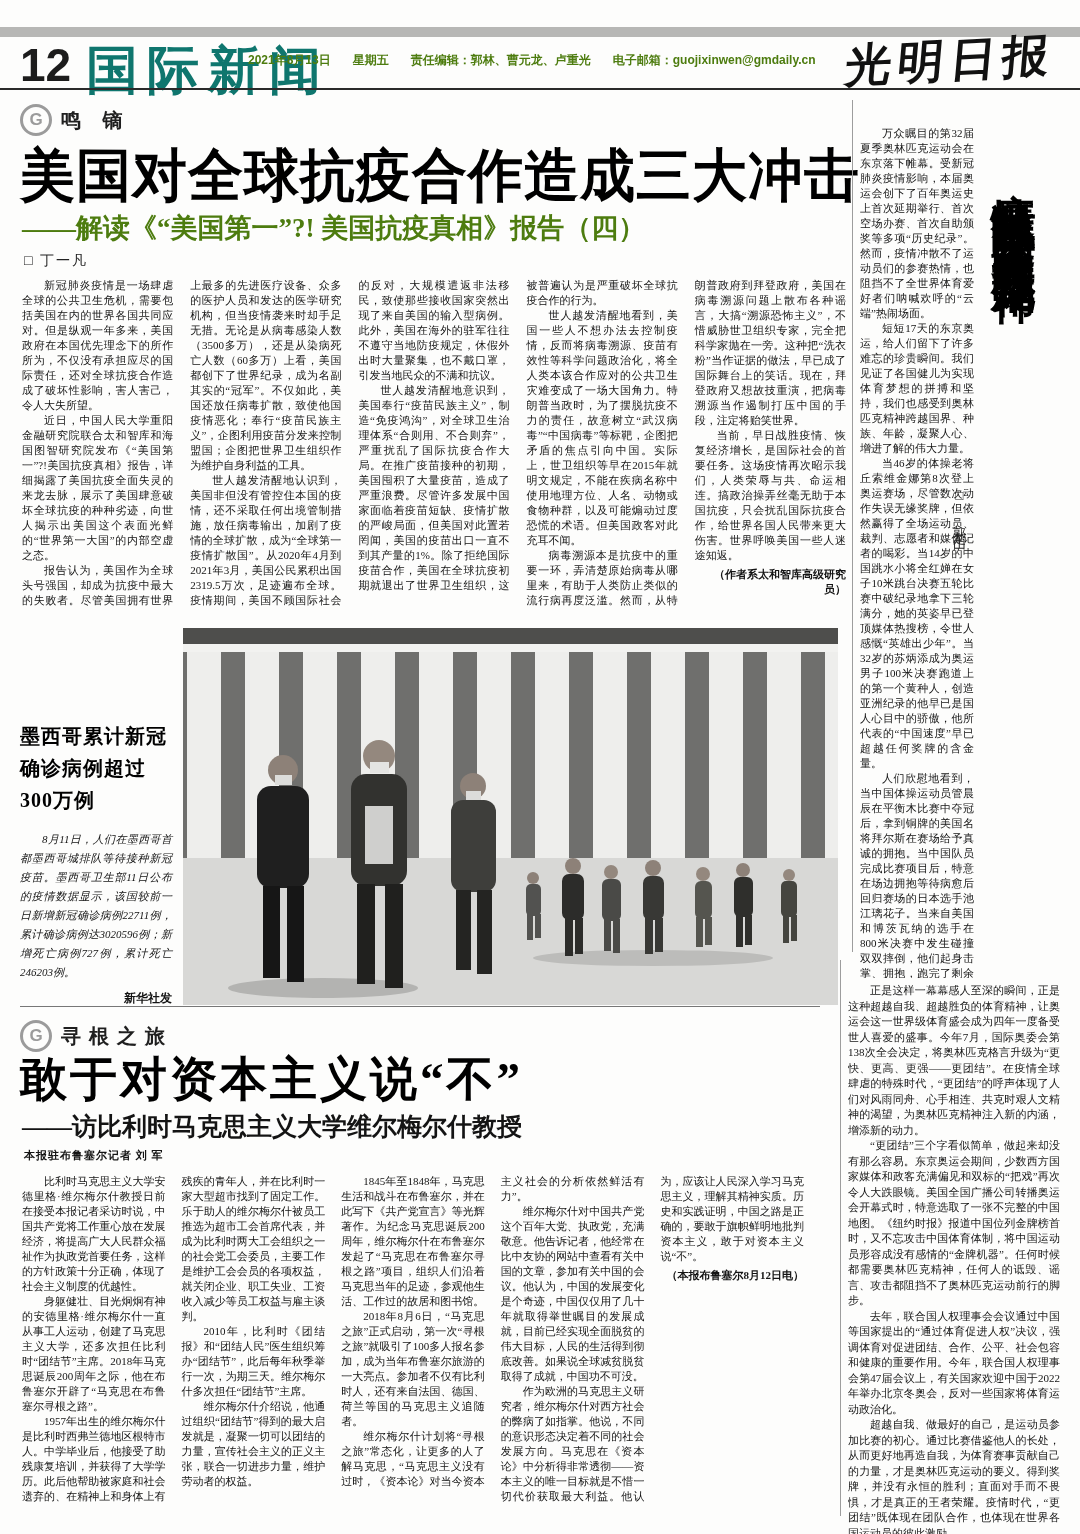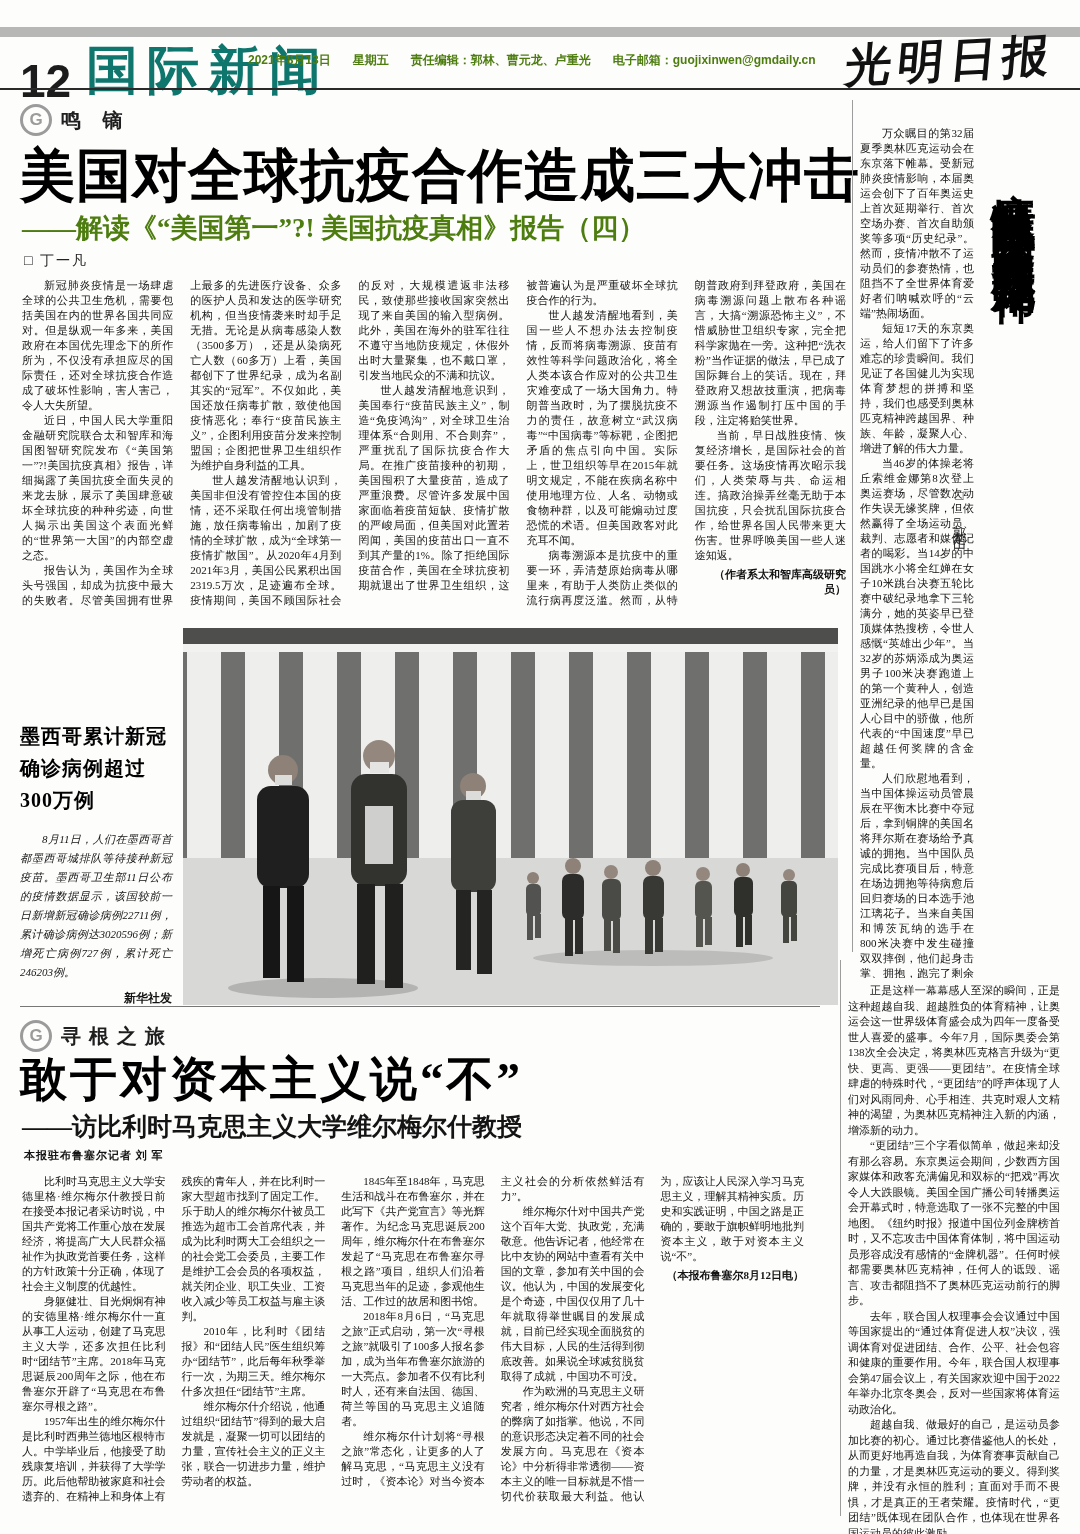--- a/index.html
+++ b/index.html
@@ -1,20 +1,20 @@
 <!DOCTYPE html>
 <html><head>
 <meta charset="utf-8">
 <style>
   html,body{margin:0;padding:0;background:#e8e8e8;}
   .page{position:relative;width:1080px;height:1534px;background:#fdfdfc;margin:0 auto;overflow:hidden;
         font-family:"Liberation Serif","DejaVu Serif",serif;color:#141414;}
   
   .topband{position:absolute;left:0;top:27px;width:1080px;height:10px;background:#b7b7b5;}
-  .pagenum{position:absolute;left:20px;top:38px;font:700 46px "Liberation Sans",sans-serif;color:#1c1c1c;margin-top:16px;}
+  .pagenum{position:absolute;left:20px;top:38px;font:700 46px "Liberation Sans",sans-serif;color:#1c1c1c;}
   .sectiontitle{position:absolute;left:86px;top:36px;font-weight:900;font-size:52px;color:#0f766e;
         letter-spacing:9px;font-family:"Liberation Sans",sans-serif;}
   .datestrip{position:absolute;left:248px;top:52px;font:700 12px "Liberation Sans",sans-serif;color:#4d7c0f;white-space:nowrap;}
   .datestrip span{margin-right:22px;}
   .paperlogo{position:absolute;right:26px;top:30px;font-weight:700;font-size:46px;color:#111;
         font-family:"DejaVu Serif",serif;transform:skewX(-8deg) rotate(-3deg);letter-spacing:6px;}
   .mastrule{position:absolute;left:0;top:88px;width:1080px;height:2px;background:#2a2a2a;}
   
   .kicker{position:absolute;display:flex;align-items:center;gap:9px;
         font:700 20px "Liberation Sans",sans-serif;color:#1f1f1f;letter-spacing:8px;}

